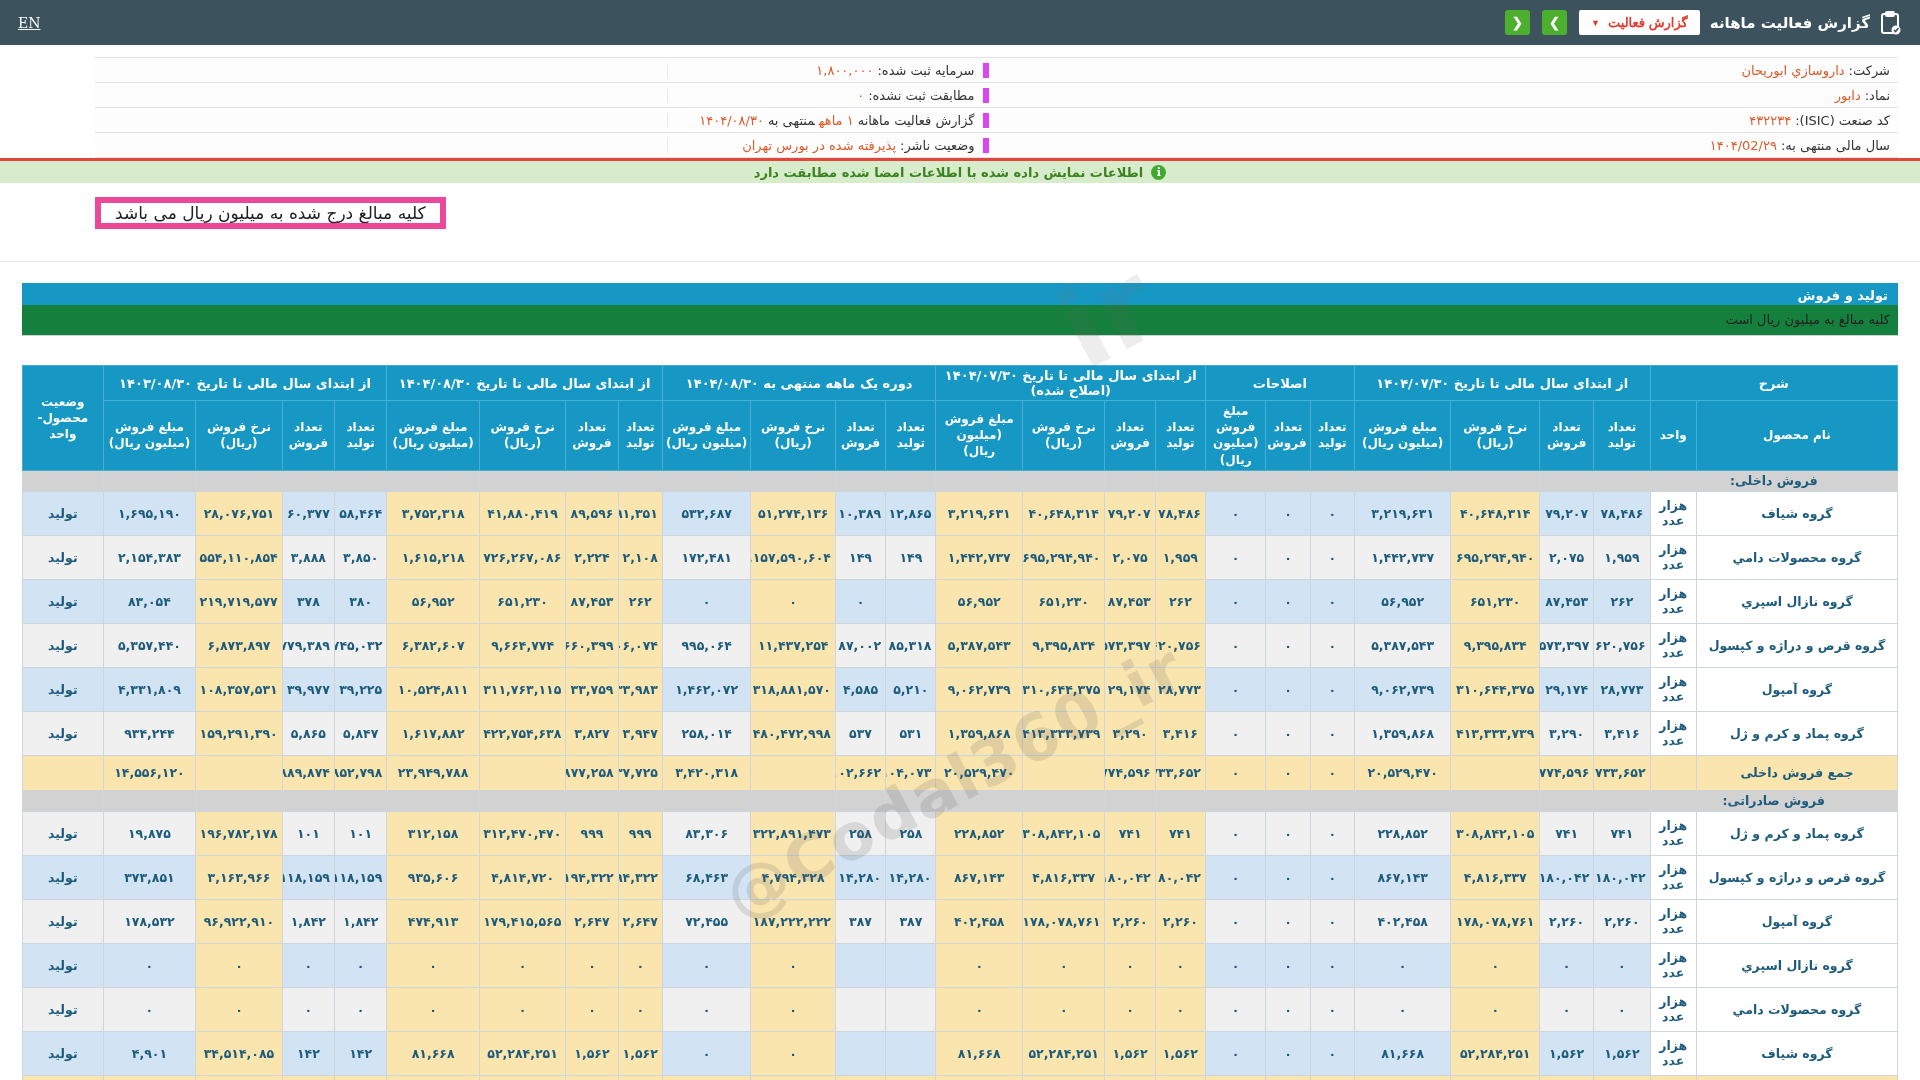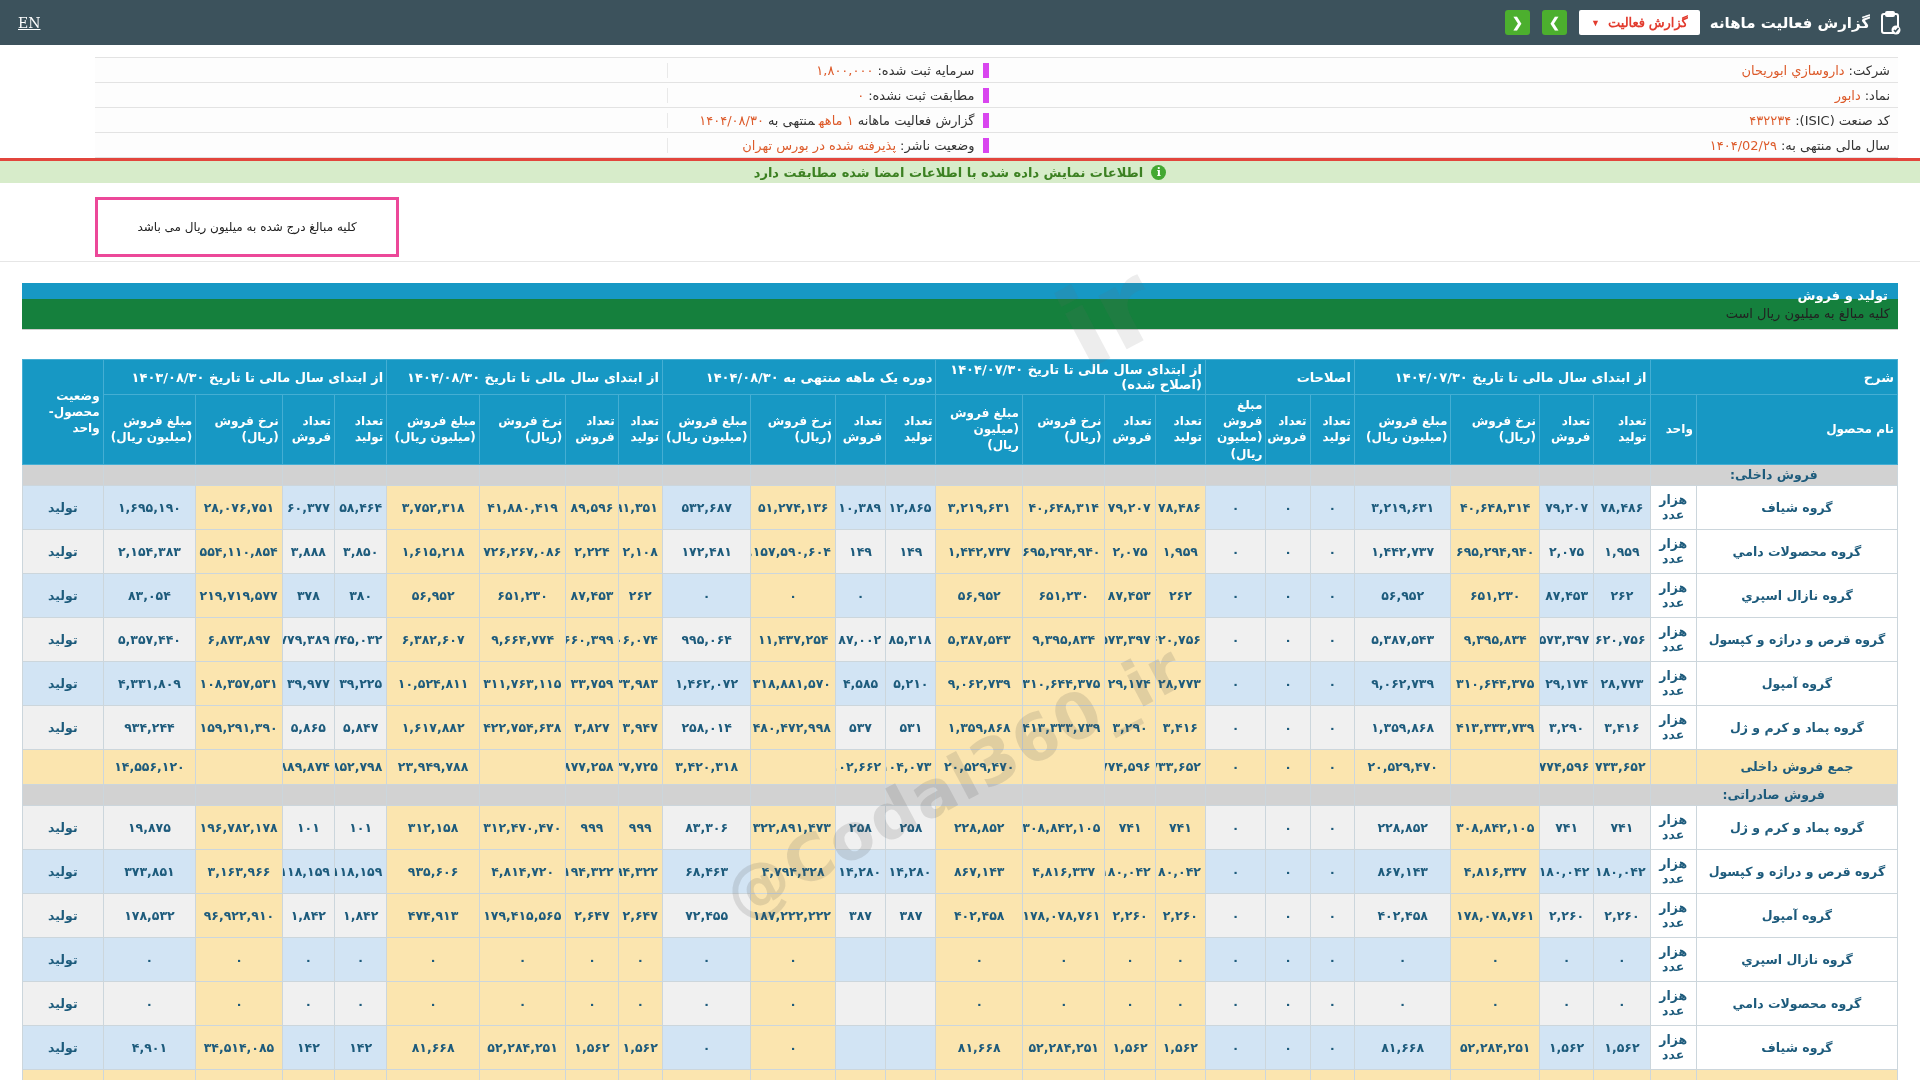--- a/index.html
+++ b/index.html
@@ -30,31 +30,31 @@
   .i-cell .lbl{color:#333;}
   .i-cell .val{color:#dd5b2b;margin:0 4px;}
   .redline{height:3px;background:#e2453c;margin-top:0;}
   
   .notice{height:22px;background:#d7ecca;display:flex;align-items:center;justify-content:center;gap:8px;}
   .notice .txt{color:#3c8122;font-size:13px;font-weight:bold;}
   .info-i{width:15px;height:15px;border-radius:50%;background:#43a832;color:#fff;font-size:11px;font-weight:bold;
     display:flex;align-items:center;justify-content:center;font-family:"DejaVu Serif","Liberation Serif",serif;}
   
   .amounts-wrap{text-align:left;padding-left:95px;margin-top:14px;height:26px;}
-  .amounts-box{display:inline-block;border:3px solid #ec4899;padding:20px 14px;font-size:12px;color:#222;min-width:270px;text-align:center;}
+  .amounts-box{display:inline-block;border:6px solid #ec4899;padding:0 14px;font-size:17px;color:#222;min-width:270px;text-align:center;}
   .thin-hr{border:none;border-top:1px solid #e6e6e6;margin:38px 0 0 0;}
   
   .report{margin:0 22px;}
-  .sec-bar{margin-top:21px;height:16px;background:#1798c4;color:#fff;font-size:13px;font-weight:bold;
+  .sec-bar{margin-top:21px;height:22px;background:#1798c4;color:#fff;font-size:13px;font-weight:bold;
     line-height:26px;padding-right:10px;}
   .sec-sub{height:30px;line-height:30px;background:#15803d;border-bottom:1px solid #cfcfcf;color:#222;
     font-size:13px;font-weight:normal;padding-right:8px;}
   
   table.main{width:100%;border-collapse:collapse;table-layout:fixed;margin-top:29px;}
-  table.main th{background:#1798c4;color:#fff;font-weight:bold;border:1px solid #45aed3;padding:2px 3px;vertical-align:middle;text-align:right;}
+  table.main th{background:#1798c4;color:#fff;font-weight:bold;border:1px solid #45aed3;padding:2px 3px;vertical-align:middle;}
   th.g-title{font-size:13px;height:28px;}
   th.c-label{font-size:12px;height:42px;line-height:1.35;}
   table.main td{border:1px solid #ccd6dc;font-size:12.5px;color:#1d5b7c;text-align:center;vertical-align:middle;
     padding:2px 4px;font-weight:600;overflow:hidden;}
   td.name-cell{text-align:right;padding-right:8px;}
   tr.r-data{height:44px;} tr.r-total{height:35px;} tr.r-sec{height:21px;padding-left:32px;}
   td.bplain{background:#fff;} td.bblue{background:#d2e4f4;} td.bwhite{background:#f0f0f0;}
   td.byellow{background:#fbe5af;} 
   td.sec{background:#d2d2d2;border-color:#c2c6c8;color:#253b48;font-weight:bold;font-size:13px;text-align:right;padding-right:8px;}
   

